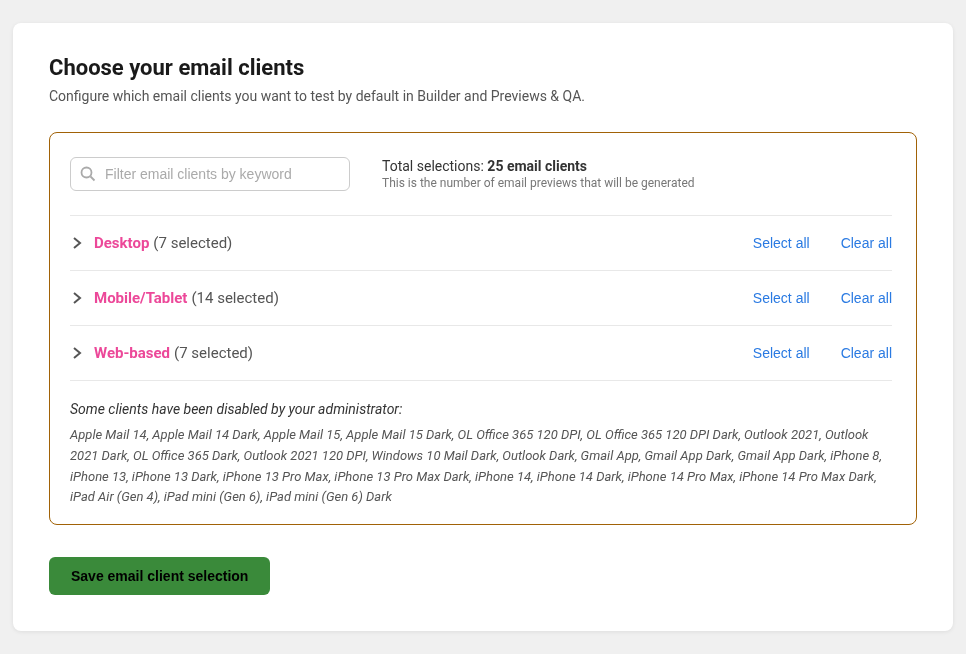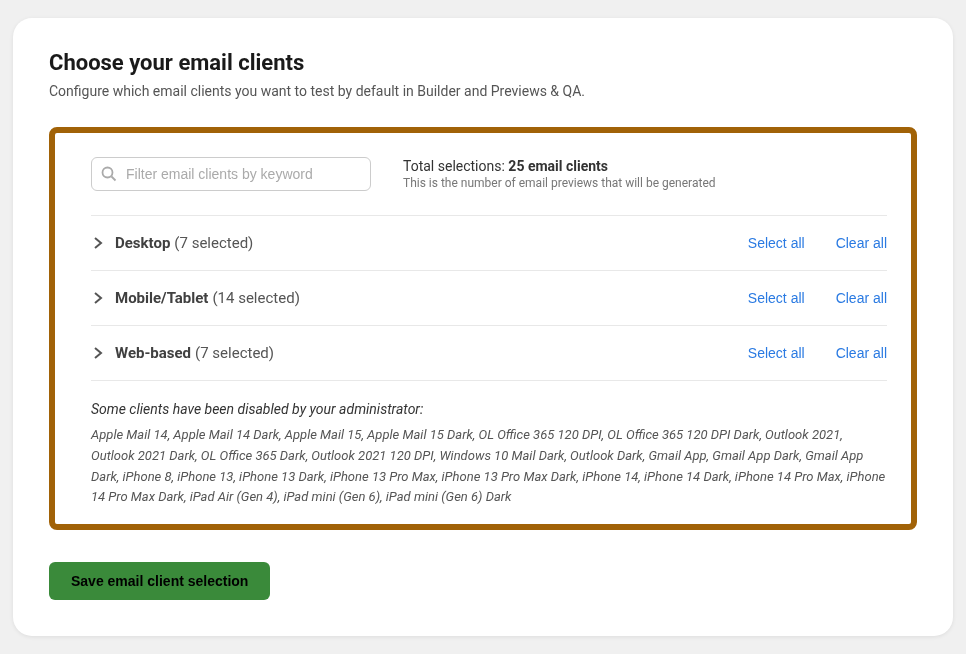--- a/index.html
+++ b/index.html
@@ -7,40 +7,40 @@
       font-family: -apple-system, BlinkMacSystemFont, 'Segoe UI', Roboto, sans-serif;
       background: #f0f0f0;
       display: flex;
       justify-content: center;
       align-items: center;
       min-height: 654px;
       width: 966px;
     }
     .page-container {
       background: #fff;
-      border-radius: 19px;
+      border-radius: 8px;
       padding: 32px 36px 32px 36px;
       width: 940px;
       box-shadow: 0 1px 4px rgba(0,0,0,0.08);
     }
     .page-title {
       font-size: 22px;
       font-weight: 700;
       color: #1a1a1a;
       margin-bottom: 8px;
     }
     .page-subtitle {
       font-size: 14px;
       color: #555;
       margin-bottom: 28px;
     }
     .main-card {
-      border: 6px solid #a16207;
+      border: 1px solid #a16207;
       border-radius: 8px;
-      padding: 24px 24px 0 36px;
+      padding: 24px 24px 0 20px;
       margin-bottom: 24px;
     }
     .top-bar {
       display: flex;
       align-items: center;
       justify-content: space-between;
       margin-bottom: 24px;
     }
     .search-wrapper {
       position: relative;
@@ -107,21 +107,21 @@
       width: 14px;
       height: 14px;
       margin-right: 10px;
       color: #555;
       cursor: pointer;
       flex-shrink: 0;
     }
     .category-name {
       font-size: 15px;
       font-weight: 700;
-      color: #404040;
+      color: #ec4899;
     }
     .category-count {
       font-size: 15px;
       font-weight: 400;
       color: #555;
       margin-left: 4px;
     }
     .category-actions {
       margin-left: auto;
       display: flex;

